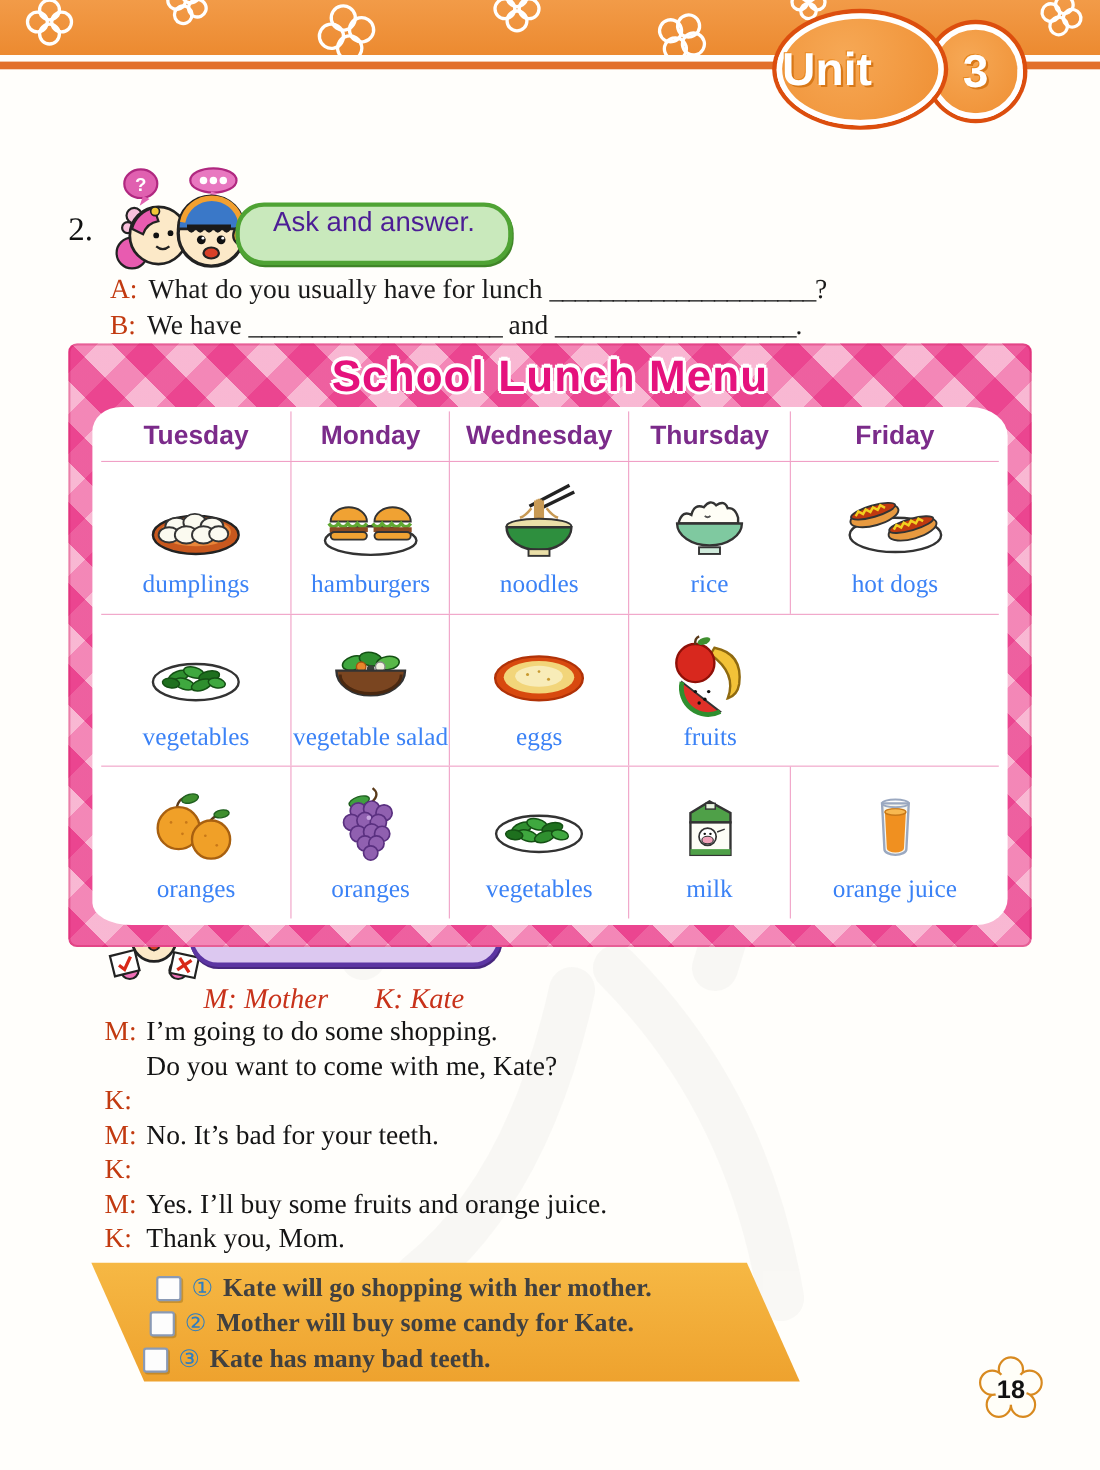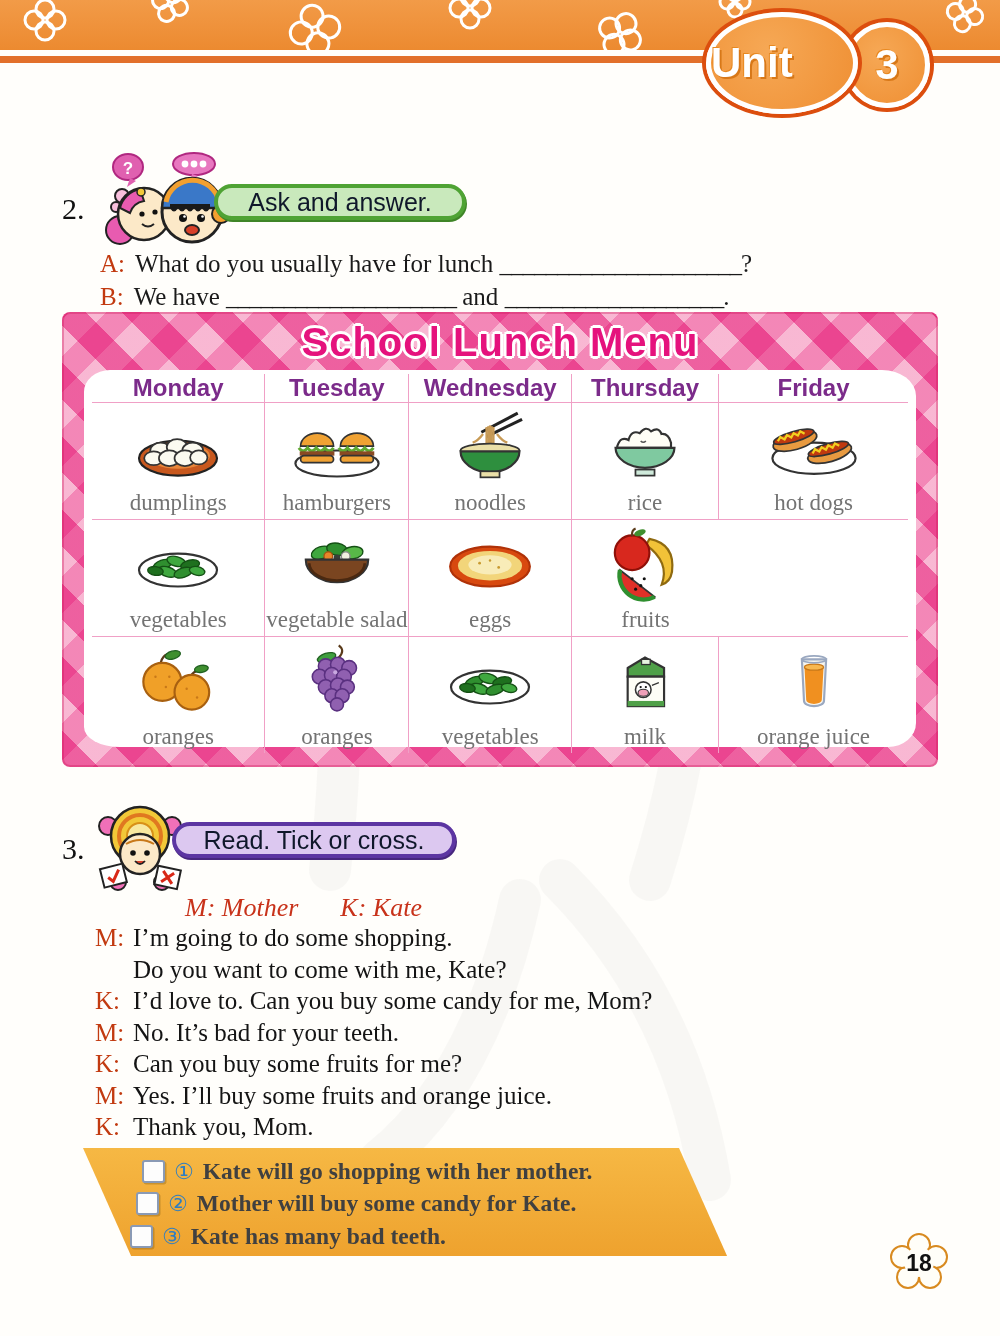--- a/index.html
+++ b/index.html
@@ -20,34 +20,34 @@
                display:flex; align-items:center; z-index:2; }
   .badge-small { position:absolute; left:138px; top:14px; width:86px; height:86px;
                background:radial-gradient(circle at 40% 35%,#F6A855,#EF8F33);
                border:5px solid #fff; box-shadow:0 0 0 4px #DC4E0E; border-radius:50%;
                display:flex; align-items:center; justify-content:center; z-index:1; }
   .badge-text { font-family:"Liberation Sans",sans-serif; font-weight:bold; color:#fff;
                 font-size:42px; text-shadow:2px 2px 0 #D87818, -1px -1px 0 #E8881F; }
 
   
   .act-num { position:absolute; font-size:30px; color:#111; }
-  .pill { position:absolute; height:36px; border-radius:26px;
+  .pill { position:absolute; height:57px; border-radius:26px;
           display:flex; justify-content:center;
-          font-family:"Liberation Sans",sans-serif; font-size:25px; color:#0f172a; }
+          font-family:"Liberation Sans",sans-serif; font-size:25px; color:#4c1d95; }
   .pill.green  { background:#C9E9BC; border:4px solid #4FA334; box-shadow:1px 2px 0 #3F8527; }
   .pill.purple { background:#DCC8F0; border:4px solid #5C35A2; box-shadow:1px 2px 0 #47277E; }
   .chars { position:absolute; }
 
   
   .qa-line { position:absolute; left:100px; width:840px; font-size:25px; white-space:nowrap; }
   .speaker-red { color:#C23A10; margin-right:10px; }
   .blank { letter-spacing:-1px; }
 
   
-  .menu-box { position:absolute; left:62px; top:312px; width:876px; height:455px;
+  .menu-box { position:absolute; left:62px; top:312px; width:876px; height:549px;
     border-radius:8px;
     background:
       repeating-linear-gradient(45deg, rgba(234,62,140,.75) 0 26px, rgba(248,172,205,.55) 26px 52px),
       repeating-linear-gradient(-45deg, #EE5A9C 0 26px, #F9C6DA 26px 52px);
     box-shadow:inset 0 0 0 2px rgba(205,20,90,.35); z-index:2; }
   .menu-title { position:absolute; left:0; right:0; top:8px; text-align:center;
     font-family:"Liberation Sans",sans-serif; font-weight:bold; font-size:40px;
     letter-spacing:1px; color:#E5127D;
     text-shadow:-2px -2px 0 #fff,2px -2px 0 #fff,-2px 2px 0 #fff,2px 2px 0 #fff,
                 0 -3px 0 #fff,0 3px 0 #fff,-3px 0 0 #fff,3px 0 0 #fff; }
@@ -59,21 +59,21 @@
   #menu-days .mcell { display:flex; align-items:center; justify-content:center;
     font-family:"Liberation Sans",sans-serif; font-weight:bold; font-size:24px; color:#7B2B8A; }
   .menu-row { flex:1; border-bottom:1.5px solid #F0A0C6; }
   #menu-rows .menu-row:last-child { border-bottom:none; }
   .mcell { border-right:1.5px solid #F0A0C6; min-width:0; }
   .menu-grid-row .mcell:last-child { border-right:none; }
   .mcell.food { display:flex; flex-direction:column; align-items:center; justify-content:center;
                 padding:3px 2px; }
   .food-icon { height:80px; display:flex; align-items:flex-end; justify-content:center; }
   .food-icon svg { height:78px; width:auto; }
-  .food-label { font-size:23px; color:#737373; margin-top:4px; white-space:nowrap; }
+  .food-label { font-size:23px; color:#3b82f6; margin-top:4px; white-space:nowrap; }
 
   
   .key-line { position:absolute; left:185px; top:893px; font-style:italic; font-size:26px;
               color:#C8321A; }
   .key-line span { margin-right:42px; }
   #dialogue { position:absolute; left:95px; top:922px; width:860px; font-size:25px; }
   .dlg-row { display:flex; line-height:31.5px; }
   .dlg-speaker { width:38px; flex:none; color:#C23A10; }
   .dlg-text { color:#141414; white-space:nowrap; }
 
@@ -207,22 +207,22 @@
   <span class="speaker-red">B:</span><span>We have</span>
   <span class="blank">____________________</span>
   <span>and</span>
   <span class="blank">___________________</span><span>.</span>
 </div>
 
 <div class="menu-box">
   <div class="menu-title">School Lunch Menu</div>
   <div class="menu-panel">
     <div class="menu-grid-row" id="menu-days">
+        <div class="mcell">Tuesday</div>
         <div class="mcell">Monday</div>
-        <div class="mcell">Tuesday</div>
         <div class="mcell">Wednesday</div>
         <div class="mcell">Thursday</div>
         <div class="mcell">Friday</div>
       </div>
     <div id="menu-rows" style="flex:1; display:flex; flex-direction:column;">
         <div class="menu-grid-row menu-row">
           <div class="mcell food">
             <div class="food-icon">
               <svg viewBox="0 0 120 90">
                 <ellipse cx="60" cy="58" rx="45" ry="20" fill="#C8581E" stroke="#222" stroke-width="2.5"></ellipse>
@@ -507,29 +507,27 @@
     <div class="dlg-row">
       <span class="dlg-speaker">M:</span>
       <span class="dlg-text">I’m going to do some shopping.</span>
     </div>
     <div class="dlg-row">
       <span class="dlg-speaker"></span>
       <span class="dlg-text">Do you want to come with me, Kate?</span>
     </div>
     <div class="dlg-row">
       <span class="dlg-speaker">K:</span>
-      <span class="dlg-text">I’d love to. Can you buy some candy for me, Mom?</span>
     </div>
     <div class="dlg-row">
       <span class="dlg-speaker">M:</span>
       <span class="dlg-text">No. It’s bad for your teeth.</span>
     </div>
     <div class="dlg-row">
       <span class="dlg-speaker">K:</span>
-      <span class="dlg-text">Can you buy some fruits for me?</span>
     </div>
     <div class="dlg-row">
       <span class="dlg-speaker">M:</span>
       <span class="dlg-text">Yes. I’ll buy some fruits and orange juice.</span>
     </div>
     <div class="dlg-row">
       <span class="dlg-speaker">K:</span>
       <span class="dlg-text">Thank you, Mom.</span>
     </div>
   </div>

